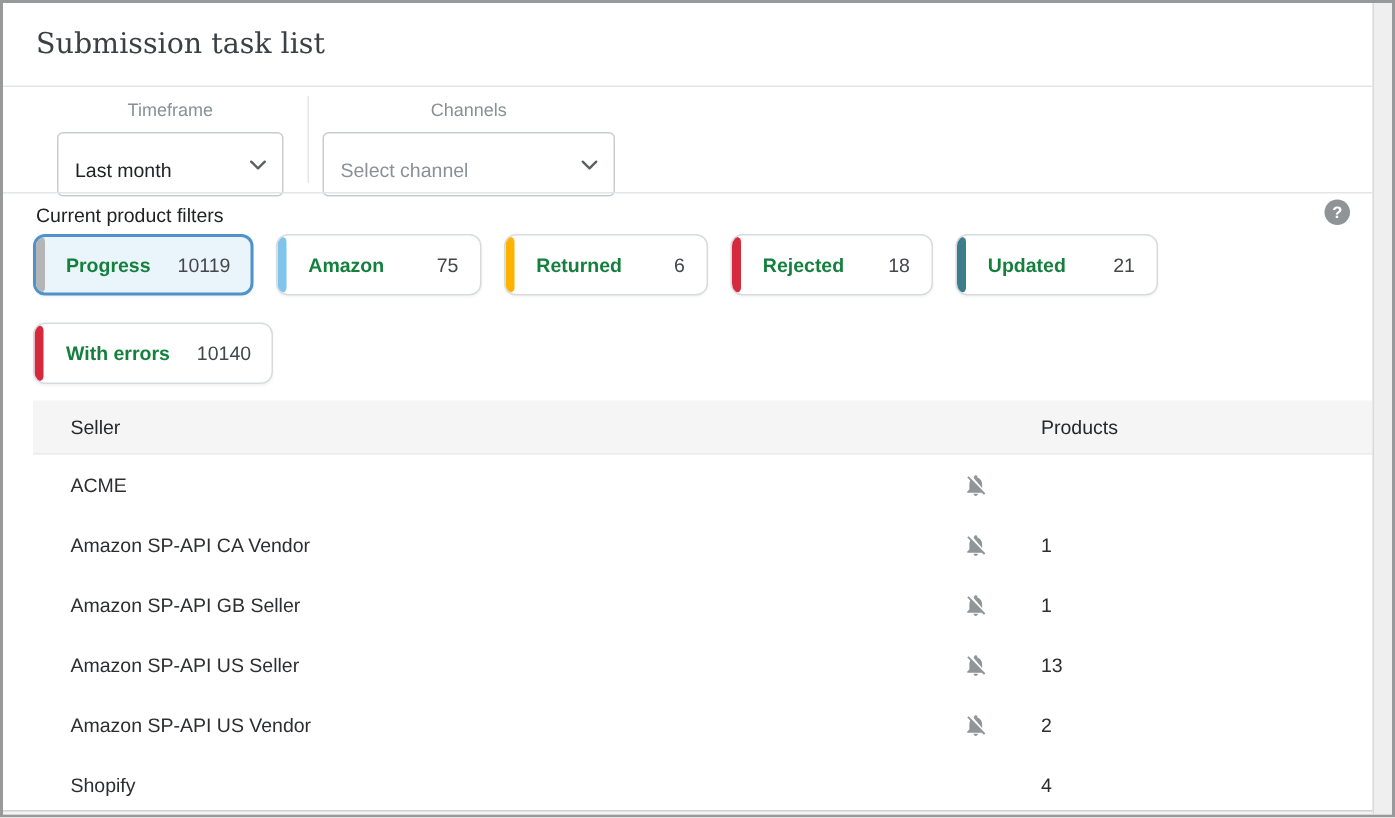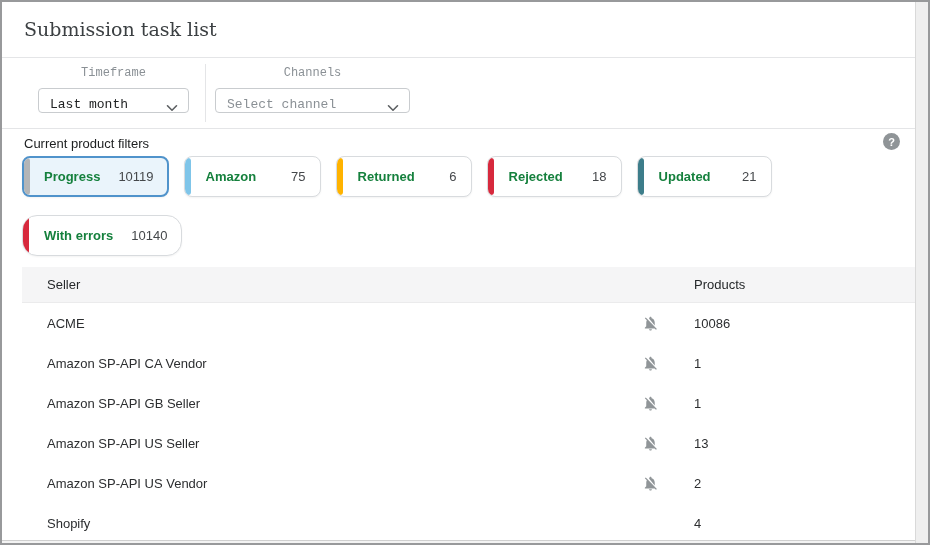--- a/index.html
+++ b/index.html
@@ -23,29 +23,29 @@
   .page-title{
     position:absolute; left:22px; top:16px;
     font-family:"DejaVu Serif","Liberation Serif",serif;
     font-size:19px; font-weight:500; color:#3c4043;
   }
   .hdivider{ position:absolute; left:0; right:13px; height:1px; background:#e4e5e7; }
   .hdivider.d1{ top:55px; }
   .hdivider.d2{ top:126px; }
   .vdivider{ position:absolute; left:203px; top:62px; width:1px; height:58px; background:#e4e5e7; }
 
-  .filter-group{ position:absolute; top:64px;font-family:Liberation Mono, monospace; }
+  .filter-group{ position:absolute; top:64px; }
   .filter-group.timeframe{ left:36px; width:151px; }
   .filter-group.channels{ left:213px; width:195px; }
   .filter-group .group-label{
     text-align:center; font-size:12px; color:#8a9095; margin-bottom:8px;
   }
   .select{
-    height:25px; border:1px solid #c9cccf; border-radius:4px; background:#fff;
-    display:flex; align-items:flex-end; justify-content:space-between;
+    height:43px; border:1px solid #c9cccf; border-radius:4px; background:#fff;
+    display:flex; align-items:flex-start; justify-content:space-between;
     padding:17px 10px 0 11px; font-size:13px; color:#202223; cursor:pointer;
   }
   .select .placeholder{ color:#8a9095; }
   .chevron{ display:flex; align-items:center; }
 
   .filters-heading{
     position:absolute; left:22px; top:134px; font-size:13px; color:#202223;
   }
   .help-icon{
     position:absolute; left:881px; top:131px; width:17px; height:17px;
@@ -63,21 +63,21 @@
     border:1px solid #d8dbde; border-radius:8px;
     box-shadow:0 1px 2px rgba(0,0,0,0.05);
     display:flex; align-items:center; justify-content:space-between;
     padding:0 14px 0 21px; font-size:13px; cursor:pointer; overflow:hidden;
   }
   .card:nth-child(1){ min-width:144px; }
   .card:nth-child(2){ min-width:137px; }
   .card:nth-child(3){ min-width:136px; }
   .card:nth-child(4){ min-width:135px; }
   .card:nth-child(5){ min-width:135px; }
-  .card:nth-child(6){ min-width:160px;border-radius:15px; }
+  .card:nth-child(6){ min-width:160px; }
   .card.selected{
     background:#eaf4fb; border:2px solid #5093cb; padding:0 13px 0 20px;
   }
   .card .accent{
     position:absolute; left:0; top:1px; bottom:1px; width:6px; border-radius:3px;
   }
   .card.selected .accent{ top:0; bottom:0; }
   .card .flabel{ font-weight:bold; color:#15803d; margin-right:18px; }
   .card .fcount{ color:#45484b; }
 
@@ -174,21 +174,20 @@
       <div class="cell-products">Products</div>
     </div>
     <div class="tbody">
         <div class="trow">
     <div class="cell-channel">ACME</div>
     <div class="cell-icon">
       <svg class="bell-off" viewBox="0 0 24 24" fill="#909598">
         <path d="M20 18.69L7.84 6.14 5.27 3.49 4 4.76l2.8 2.8v.01c-.52.99-.8 2.16-.8 3.42v5l-2 2v1h13.73l2 2L21 19.72l-1-1.03zM12 22c1.11 0 2-.89 2-2h-4c0 1.11.89 2 2 2zm6-7.32V11c0-3.08-1.64-5.64-4.5-6.32V4c0-.83-.67-1.5-1.5-1.5s-1.5.67-1.5 1.5v.68c-.24.06-.47.15-.69.23L18 14.68z"></path>
       </svg>
     </div>
-    <div class="cell-products">10086</div>
   </div>
         <div class="trow">
     <div class="cell-channel">Amazon SP-API CA Vendor</div>
     <div class="cell-icon">
       <svg class="bell-off" viewBox="0 0 24 24" fill="#909598">
         <path d="M20 18.69L7.84 6.14 5.27 3.49 4 4.76l2.8 2.8v.01c-.52.99-.8 2.16-.8 3.42v5l-2 2v1h13.73l2 2L21 19.72l-1-1.03zM12 22c1.11 0 2-.89 2-2h-4c0 1.11.89 2 2 2zm6-7.32V11c0-3.08-1.64-5.64-4.5-6.32V4c0-.83-.67-1.5-1.5-1.5s-1.5.67-1.5 1.5v.68c-.24.06-.47.15-.69.23L18 14.68z"></path>
       </svg>
     </div>
     <div class="cell-products">1</div>
   </div>

